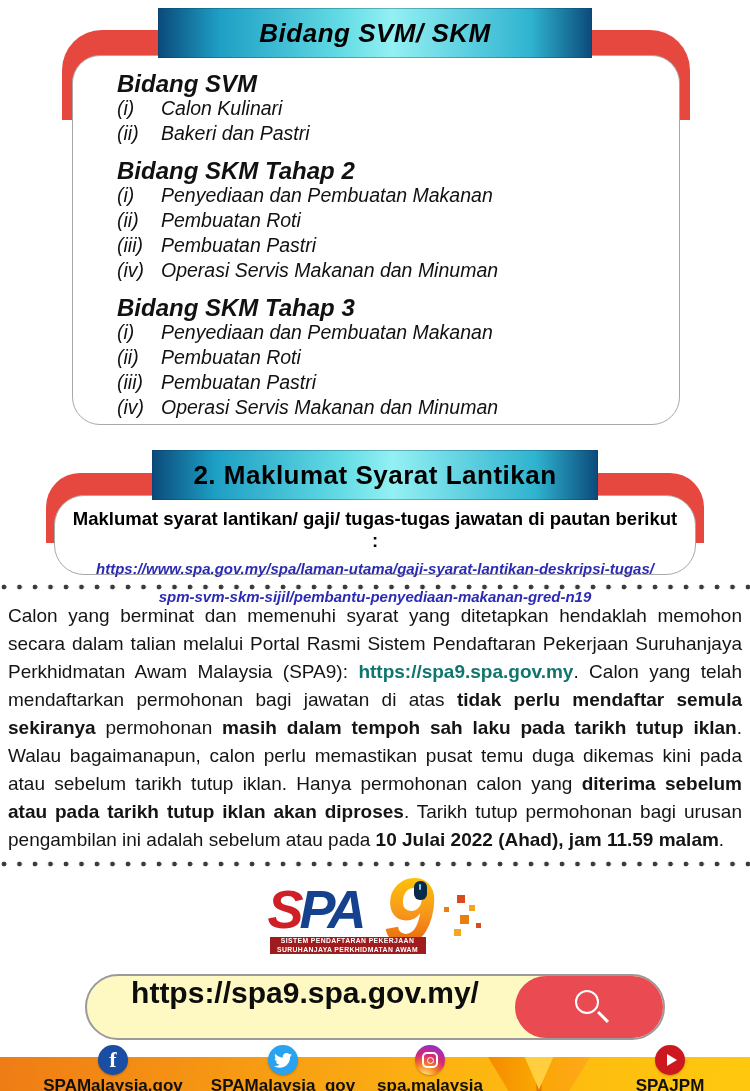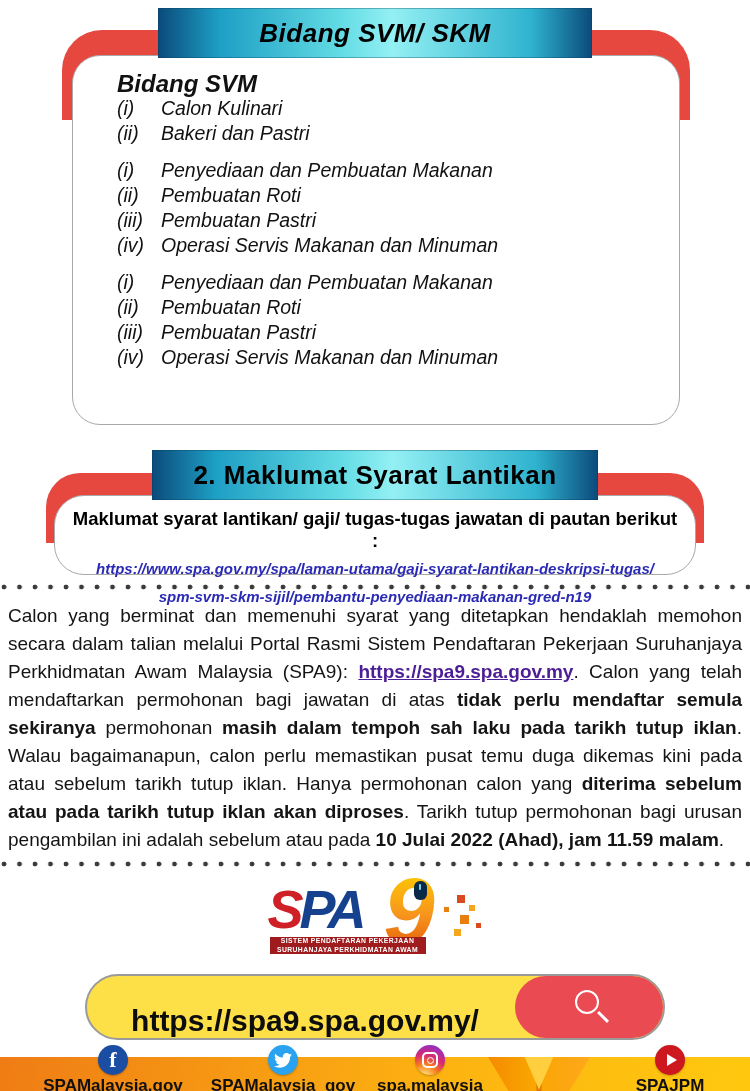--- a/index.html
+++ b/index.html
@@ -55,21 +55,21 @@
     background-size:15.5px 8px; background-repeat:repeat-x;
   }
   .dots1 { margin-top:0; }
 
   
   .para {
     padding:11px 8px 6px 8px; font-size:19px; line-height:28px;
     text-align:justify; color:#141414;
   }
   .para .b { font-weight:bold; }
-  .para .lnk { font-weight:bold; color:#4c1d95; text-decoration:underline; }
+  .para .lnk { font-weight:bold; color:#0f766e; }
 
   
   .promo { height:108px; display:flex; align-items:center; justify-content:center; padding-top:6px; }
   .headline-wrap { width:460px; overflow:visible; flex:0 0 460px; }
   .headline {
     display:inline-block; white-space:nowrap;
     font-size:47px; font-weight:900; color:#ec1c24; letter-spacing:-1px;
     transform:scaleX(.78); transform-origin:left center;
   }
   .headline .it { font-style:italic; margin-right:6px; }
@@ -104,22 +104,22 @@
   .spa-tags div {
     background:#9e1b1e; color:#ffffff; font-weight:bold; font-size:6.8px;
     letter-spacing:.4px; line-height:8.5px; padding:0 2px; text-align:center;
     text-transform:uppercase; white-space:nowrap;
   }
 
   
   .searchbar-wrap { height:70px; display:flex; justify-content:center; margin-top:-2px; }
   .searchbar {
     position:relative; width:580px; height:66px;
-    background:#fde047; border:2px solid #9a9a9a; border-radius:34px;
-    display:flex; align-items:flex-end; overflow:hidden;
+    background:#fef9c3; border:2px solid #9a9a9a; border-radius:34px;
+    display:flex; align-items:flex-start; overflow:hidden;
   }
   .sb-url { flex:1; text-align:center; font-size:30px; font-weight:bold; color:#0d0d0d; padding-left:8px; }
   .sb-btn {
     width:150px; height:100%; background:#ea4a52; border-radius:31px;
     margin-right:-2px; display:flex; align-items:center; justify-content:center; flex:0 0 150px;
   }
   .mag { position:relative; width:34px; height:38px; }
   .mag .lens { position:absolute; left:2px; top:2px; width:24px; height:24px; border:2.5px solid #ffffff; border-radius:50%; }
   .mag .stem { position:absolute; left:24px; top:25px; width:2.5px; height:14px; background:#ffffff; transform:rotate(-45deg); transform-origin:top left; }
 
@@ -167,39 +167,41 @@
           <span class="num">(i)</span>
           <span>Calon Kulinari</span>
         </div>
         <div class="row">
           <span class="num">(ii)</span>
           <span>Bakeri dan Pastri</span>
         </div>
       </div>
 
       <div class="group">
+        <div class="group-title">Bidang SKM Tahap 2</div>
         <div class="row">
           <span class="num">(i)</span>
           <span>Penyediaan dan Pembuatan Makanan</span>
         </div>
         <div class="row">
           <span class="num">(ii)</span>
           <span>Pembuatan Roti</span>
         </div>
         <div class="row">
           <span class="num">(iii)</span>
           <span>Pembuatan Pastri</span>
         </div>
         <div class="row">
           <span class="num">(iv)</span>
           <span>Operasi Servis Makanan dan Minuman</span>
         </div>
       </div>
 
       <div class="group">
+        <div class="group-title">Bidang SKM Tahap 3</div>
         <div class="row">
           <span class="num">(i)</span>
           <span>Penyediaan dan Pembuatan Makanan</span>
         </div>
         <div class="row">
           <span class="num">(ii)</span>
           <span>Pembuatan Roti</span>
         </div>
         <div class="row">
           <span class="num">(iii)</span>

